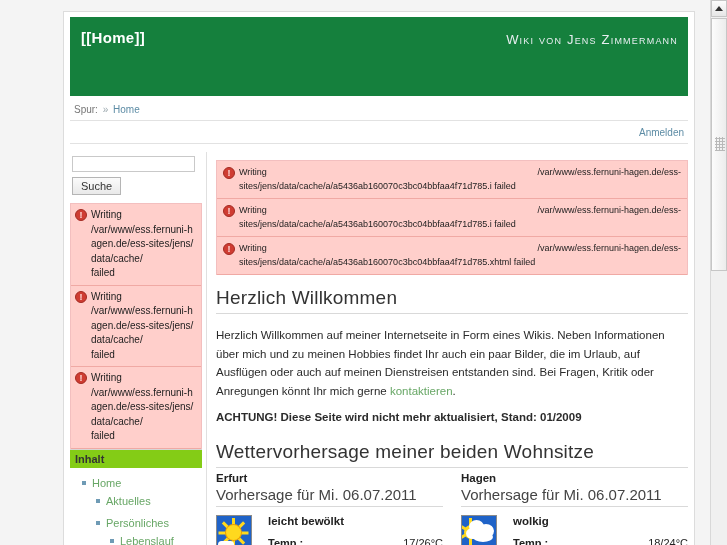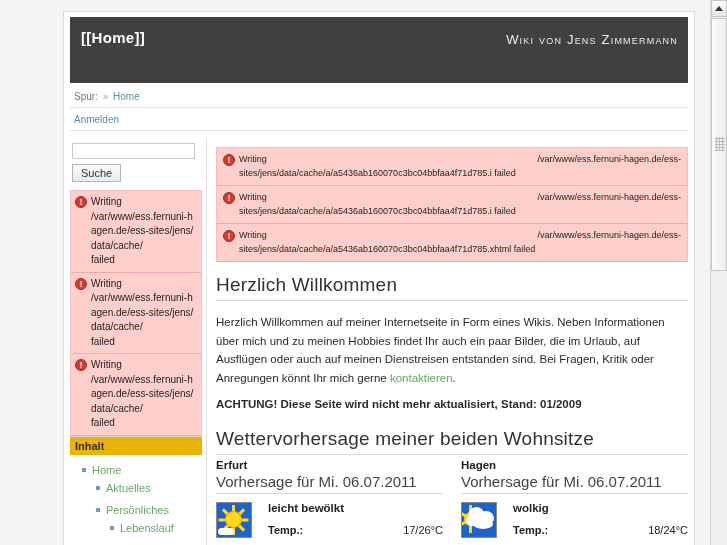--- a/index.html
+++ b/index.html
@@ -54,22 +54,22 @@
     width: 632px;
     min-height: 540px;
     background: #ffffff;
     border: 1px solid #dcdcdc;
     box-sizing: border-box;
   }
 
   
   .site-header {
     margin: 5px 6px 0 6px;
-    height: 66px;
-    background: #404040;
+    height: 79px;
+    background: #15803d;
     position: relative;
   }
   .site-title {
     position: absolute; left: 11px; top: 12px;
     color: #ffffff; font-size: 15px; font-weight: bold;
     letter-spacing: 0.3px;
   }
   .site-claim {
     position: absolute; right: 10px; top: 15px;
     color: #e8eef1;
@@ -84,21 +84,21 @@
     padding: 8px 4px 5px 4px;
     font-size: 10px; color: #777;
     border-bottom: 1px solid #e2e2e2;
   }
   .breadcrumb .bc-sep { color: #9aa7ad; padding: 0 2px; }
   .breadcrumb a { color: #5d8ca5; text-decoration: none; }
 
   .user-bar {
     margin: 0 6px;
     padding: 6px 4px 5px 4px;
-    text-align: left;
+    text-align: right;
     font-size: 10px;
     border-bottom: 1px solid #e2e2e2;
   }
   .user-bar a { color: #5d8ca5; text-decoration: none; }
 
   
   .body-wrap {
     display: flex;
     align-items: flex-start;
     padding: 8px 6px 0 6px;
@@ -170,21 +170,21 @@
     margin-top: 1px;
   }
   .err-txt { flex: 1 1 auto; }
   .err-row-main {
     display: flex; justify-content: space-between; gap: 8px;
   }
   .err-path { text-align: right; }
 
   
   .toc-head {
-    background: #eab308;
+    background: #84cc16;
     font-size: 11px;
     font-weight: bold;
     color: #333;
     padding: 3px 5px;
     margin-top: 0;
     border-top: 1px solid #d6d6d6;
   }
   ul.toc { list-style: none; margin: 5px 0 0 0; padding: 0 0 0 12px; }
   ul.toc ul { list-style: none; margin: 0; padding: 0 0 0 14px; }
   ul.toc li { margin: 0 0 4px 0; }

